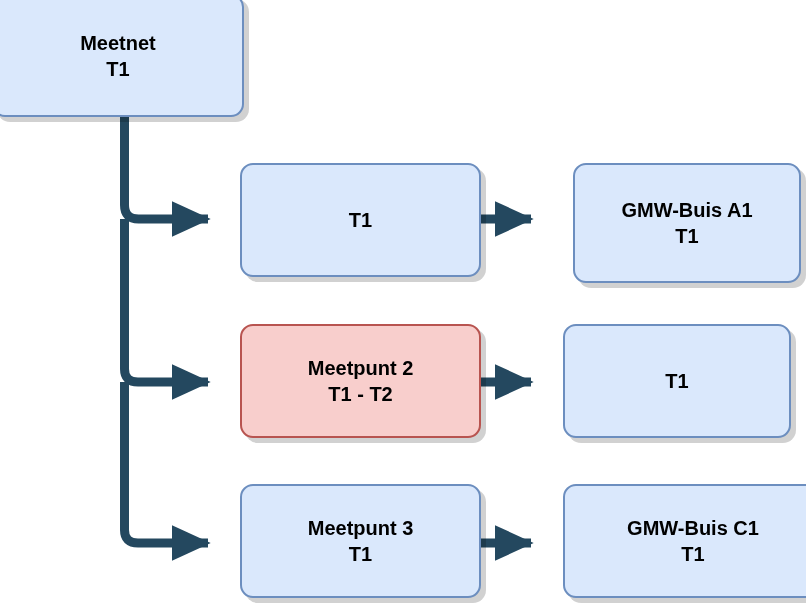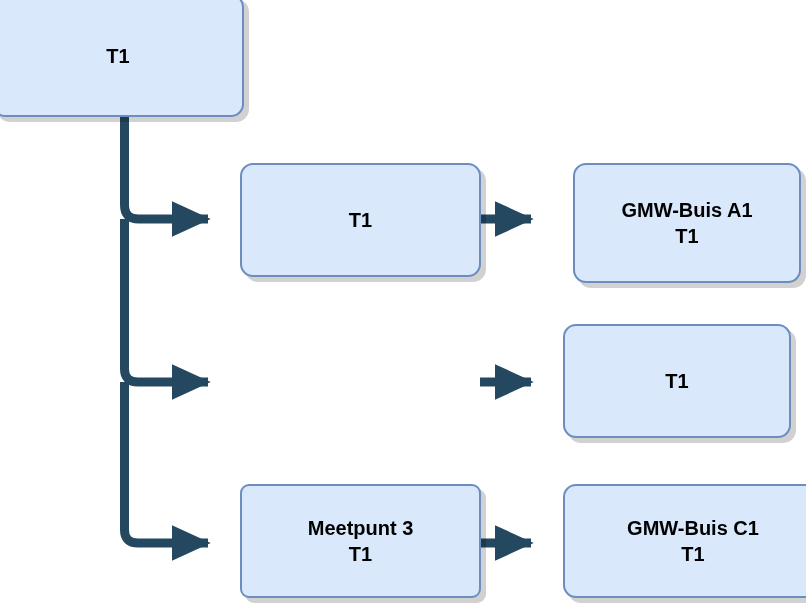--- a/index.html
+++ b/index.html
@@ -55,29 +55,34 @@
       <path d="M 124.5 219 L 124.5 369 Q 124.5 382 138 382 L 208 382" marker-end="url(#arrow)"></path>
       <path d="M 124.5 382 L 124.5 530 Q 124.5 543 138 543 L 208 543" marker-end="url(#arrow)"></path>
 
       <path d="M 480 219 L 531 219" marker-end="url(#arrow)"></path>
       <path d="M 480 382 L 531 382" marker-end="url(#arrow)"></path>
       <path d="M 480 543 L 531 543" marker-end="url(#arrow)"></path>
     </g>
   </svg>
 
   <div class="node" style="left:-8px;top:-6px;width:252px;height:123px;">
+    <span class="l1">Meetnet</span>
     <span class="l2">T1</span>
   </div>
 
   <div class="node" style="left:240px;top:163px;width:241px;height:114px;">
     <span class="l2">T1</span>
   </div>
 
+  <div class="node red" style="left:240px;top:324px;width:241px;height:114px;">
+    <span class="l1">Meetpunt 2</span>
+    <span class="l2">T1 - T2</span>
+  </div>
 
-  <div class="node" style="left:240px;top:484px;width:241px;height:114px;border-radius:9px;">
+  <div class="node" style="left:240px;top:484px;width:241px;height:114px;">
     <span class="l1">Meetpunt 3</span>
     <span class="l2">T1</span>
   </div>
 
   <div class="node" style="left:573px;top:163px;width:228px;height:120px;align-items:center;">
     <span class="l1">GMW-Buis A1</span>
     <span class="l2">T1</span>
   </div>
 
   <div class="node" style="left:563px;top:324px;width:228px;height:114px;">

